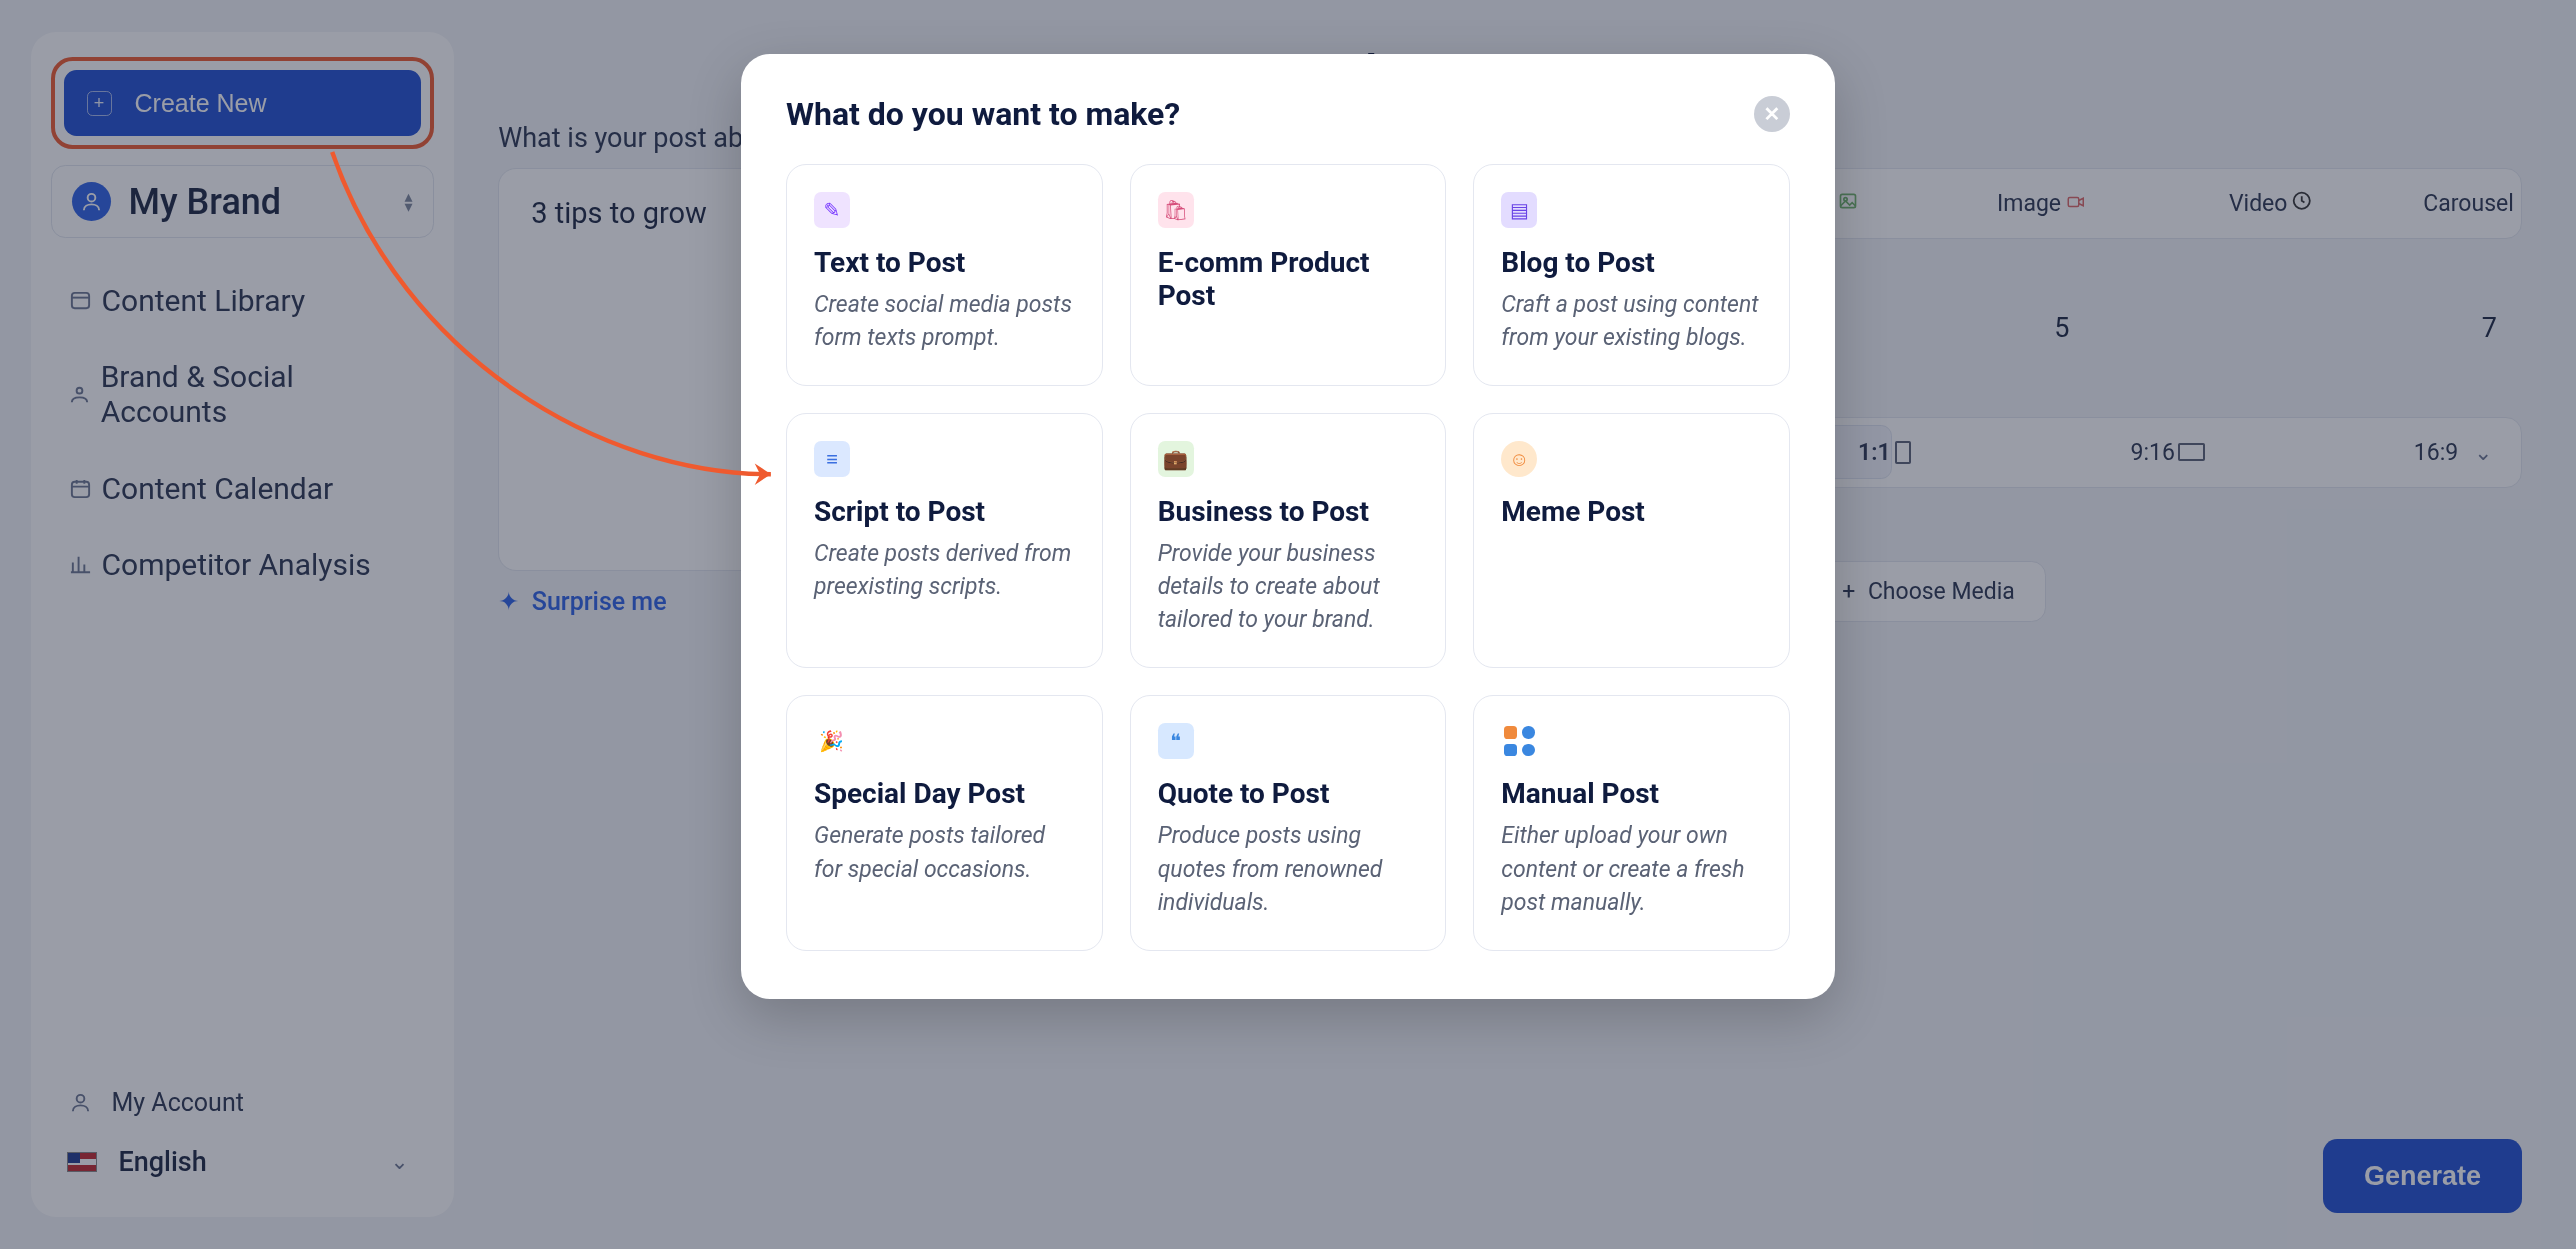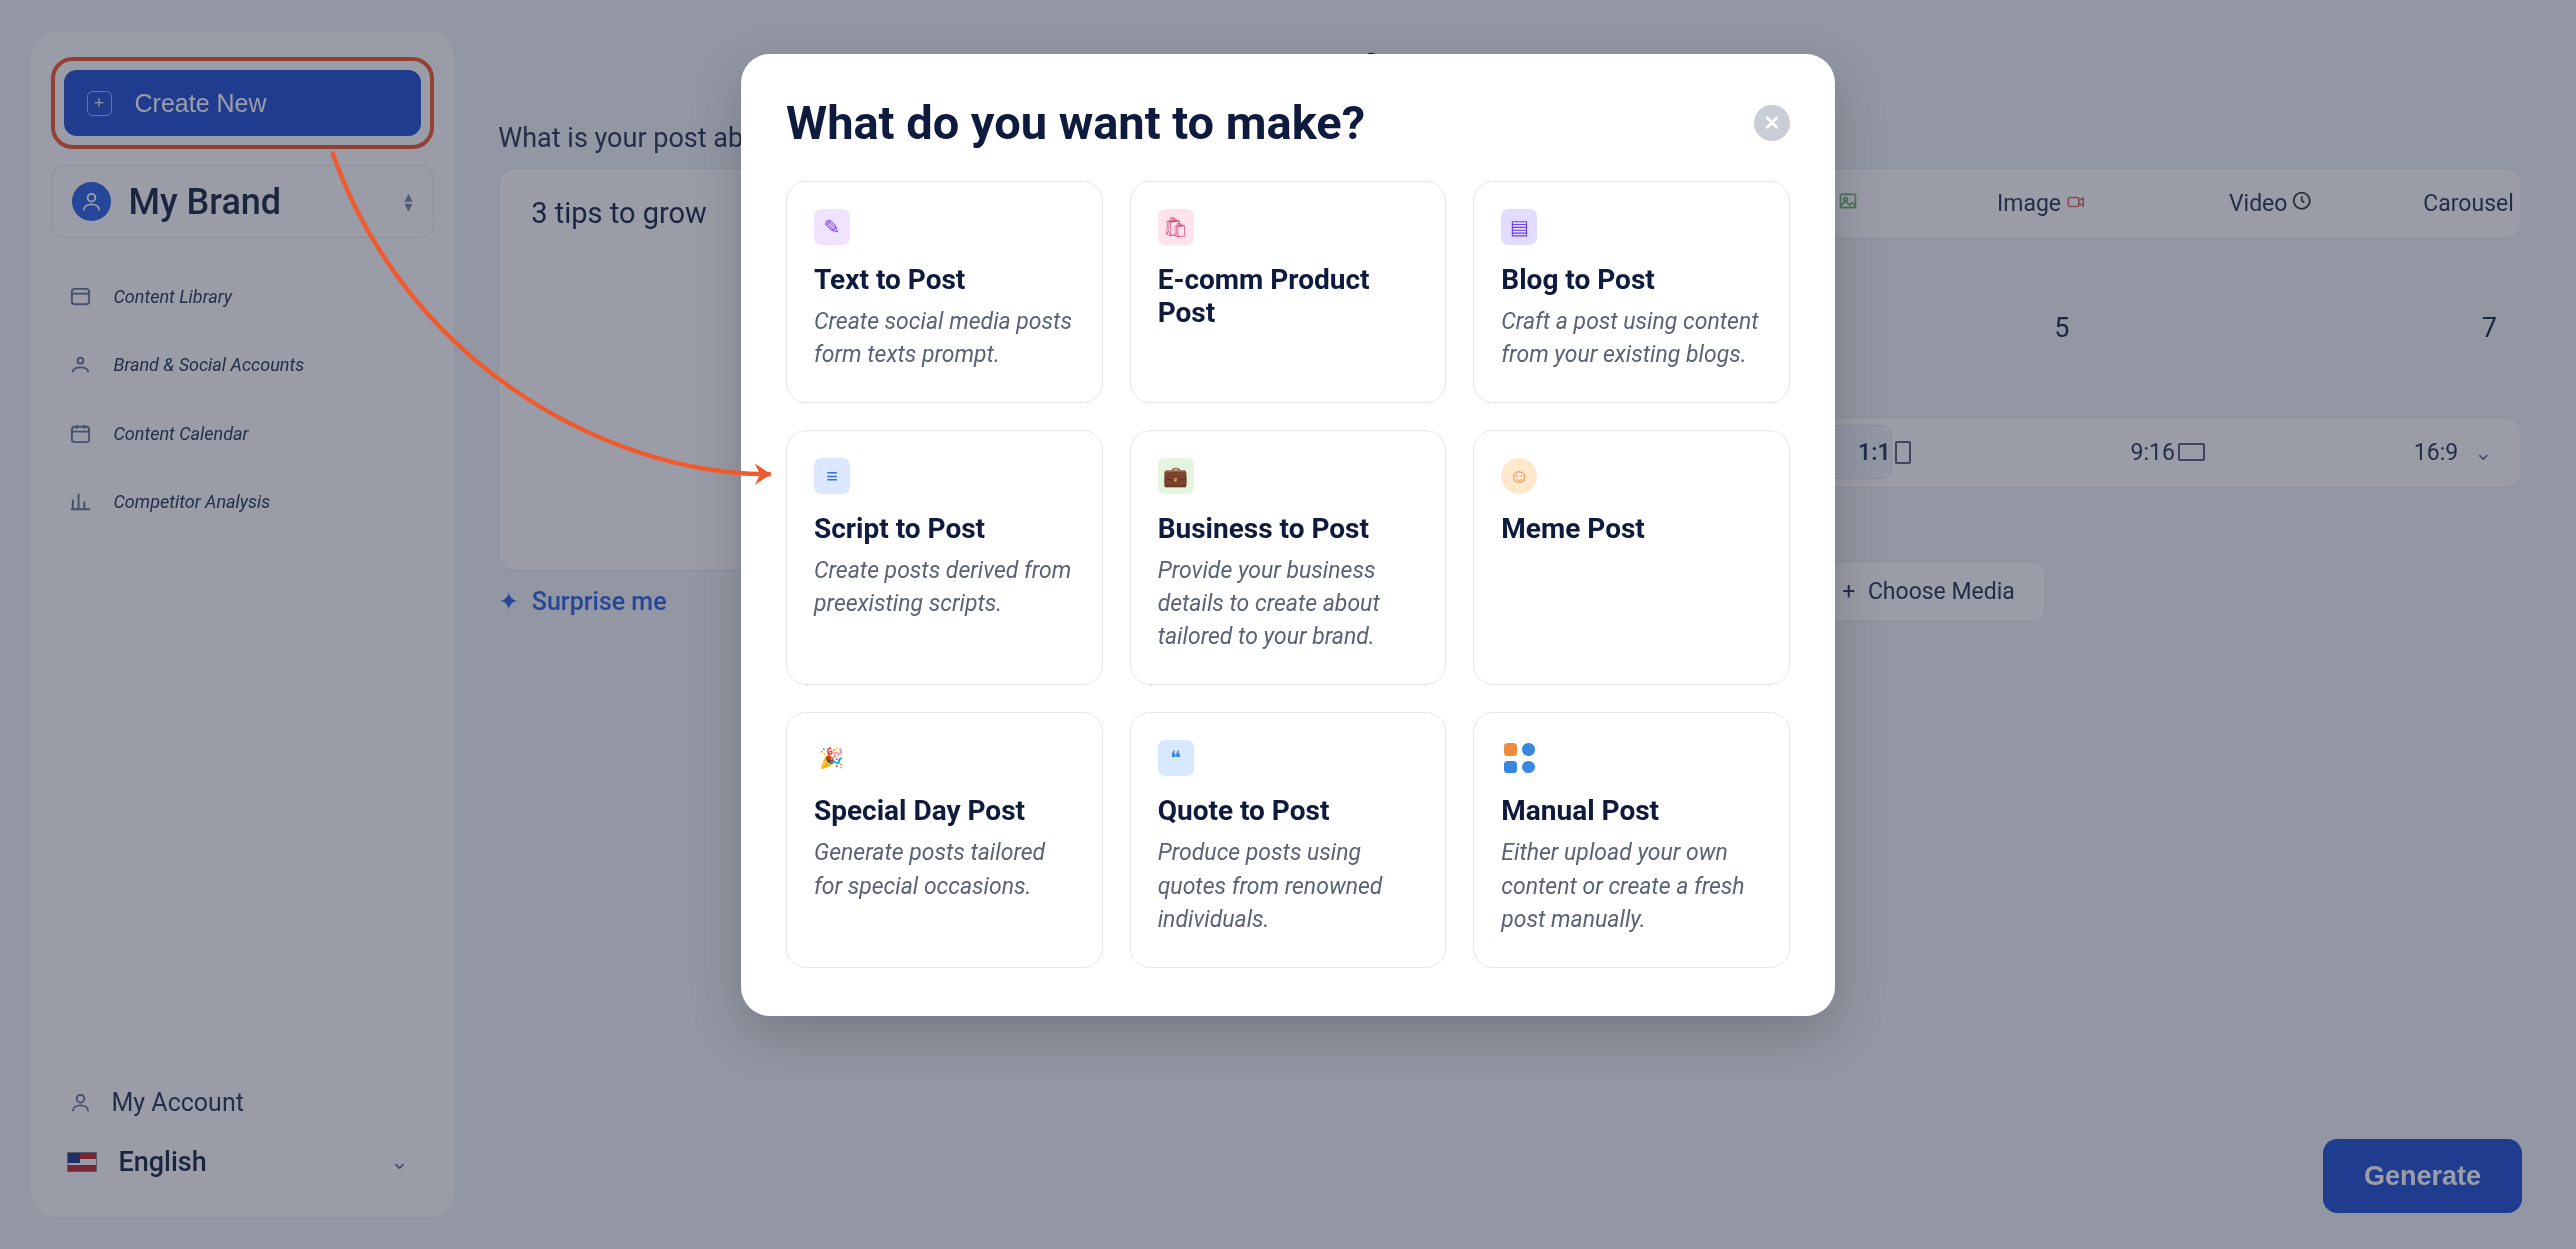--- a/index.html
+++ b/index.html
@@ -79,27 +79,26 @@
     align-items: center; justify-content: center;
     color: #fff;
   }
   .brand-name { font-size: 36px; font-weight: 500; color: #1a2540; flex: 1; }
   .up-down {
     display: flex; flex-direction: column; gap: 1.8px;
     color: #7d879c; font-size: 16px; line-height: 9px;
   }
   .nav-list { margin-top: 27px; display: flex; flex-direction: column; gap: 5.4px; }
   .nav-item {
-    display: flex; align-items: center; gap: 20px;
+    display: flex; align-items: center; gap: 8px;
     padding: 18px 16px;
     border-radius: 12.5px;
-    font-size: 18px;
+    font-size: 30px;
     color: #2a3550;
     cursor: pointer;
-    font-style: italic;
   }
   .nav-icon {
     width: 27px; height: 27px;
     color: #6a7590;
     display: inline-flex;
     align-items: center; justify-content: center;
   }
   .sidebar-spacer { flex: 1; }
   .account-row {
     display: flex; align-items: center; gap: 18px;
@@ -233,21 +232,21 @@
     top: 54px;
     transform: translateX(-50%);
     width: 1094px;
     background: #fff;
     border-radius: 29px;
     padding: 41px 45px 48px;
     z-index: 60;
     box-shadow: 0 18px 54px rgba(0,0,0,0.2);
   }
   .modal-header { display: flex; justify-content: space-between; align-items: center; margin-bottom: 30.5px; }
-  .modal-title { font-size: 47px; font-weight: 700; color: #0f1b3e; }
+  .modal-title { font-size: 32px; font-weight: 700; color: #0f1b3e; }
   .close-btn {
     width: 36px; height: 36px; border-radius: 50%;
     background: #c9cdd6; color: #fff;
     display: inline-flex; align-items: center; justify-content: center;
     cursor: pointer; font-size: 20px; font-weight: 700;
     border: none;
   }
   .modal-grid {
     display: grid;
     grid-template-columns: repeat(3, 1fr);

